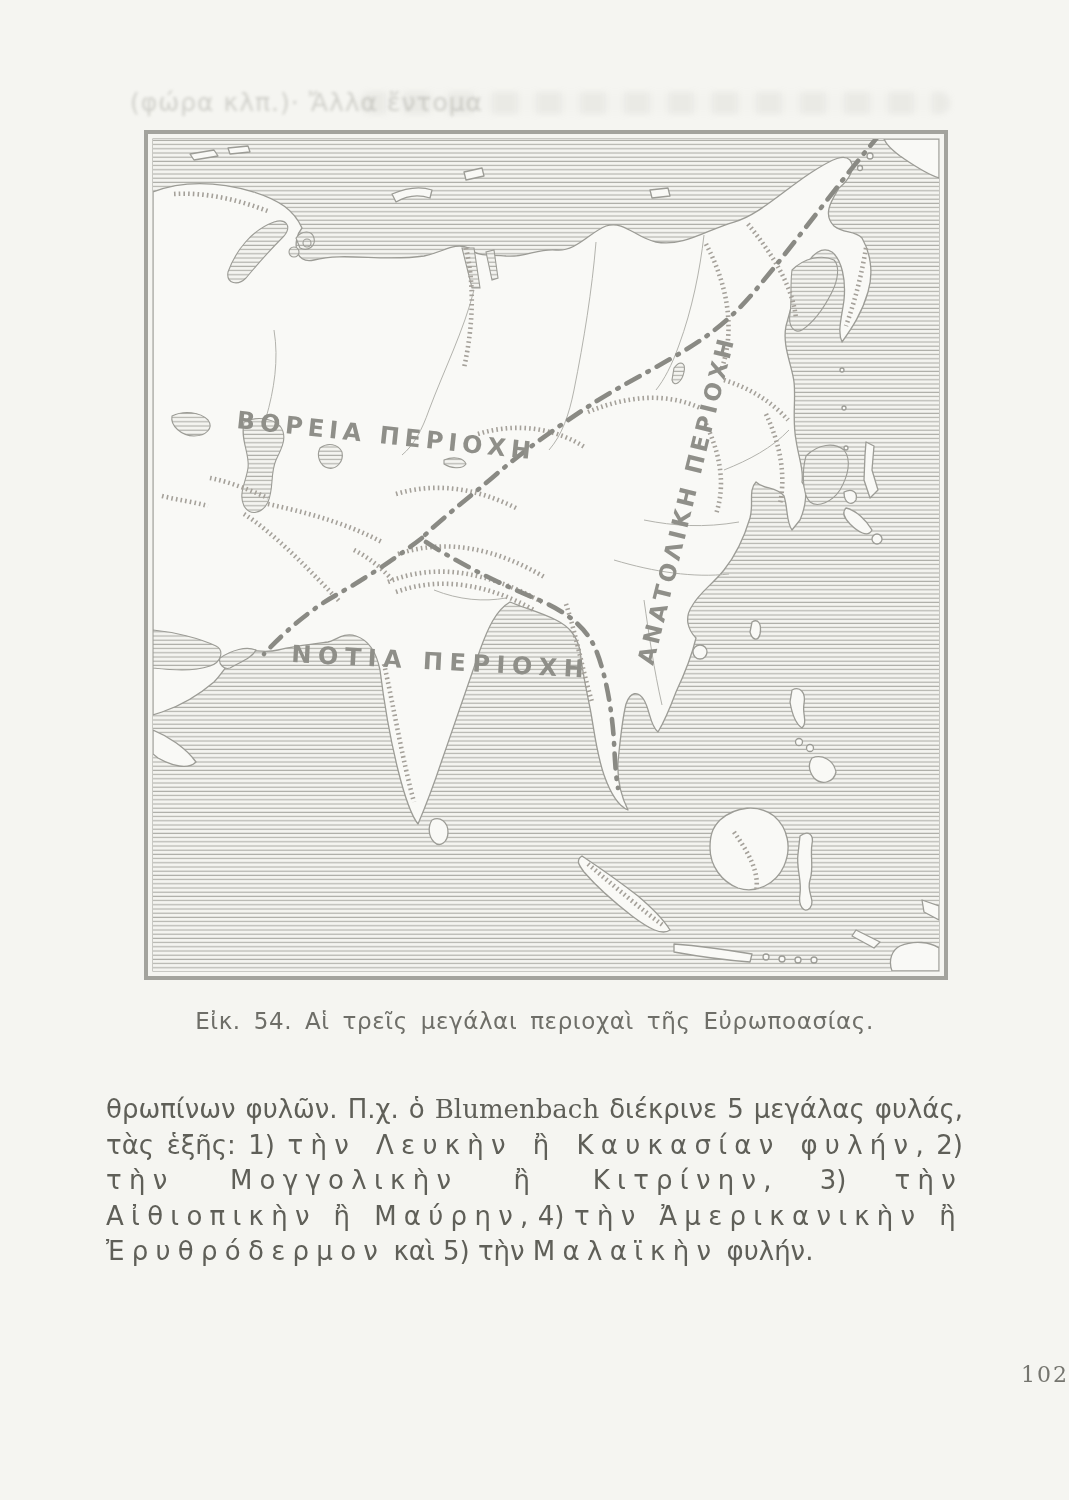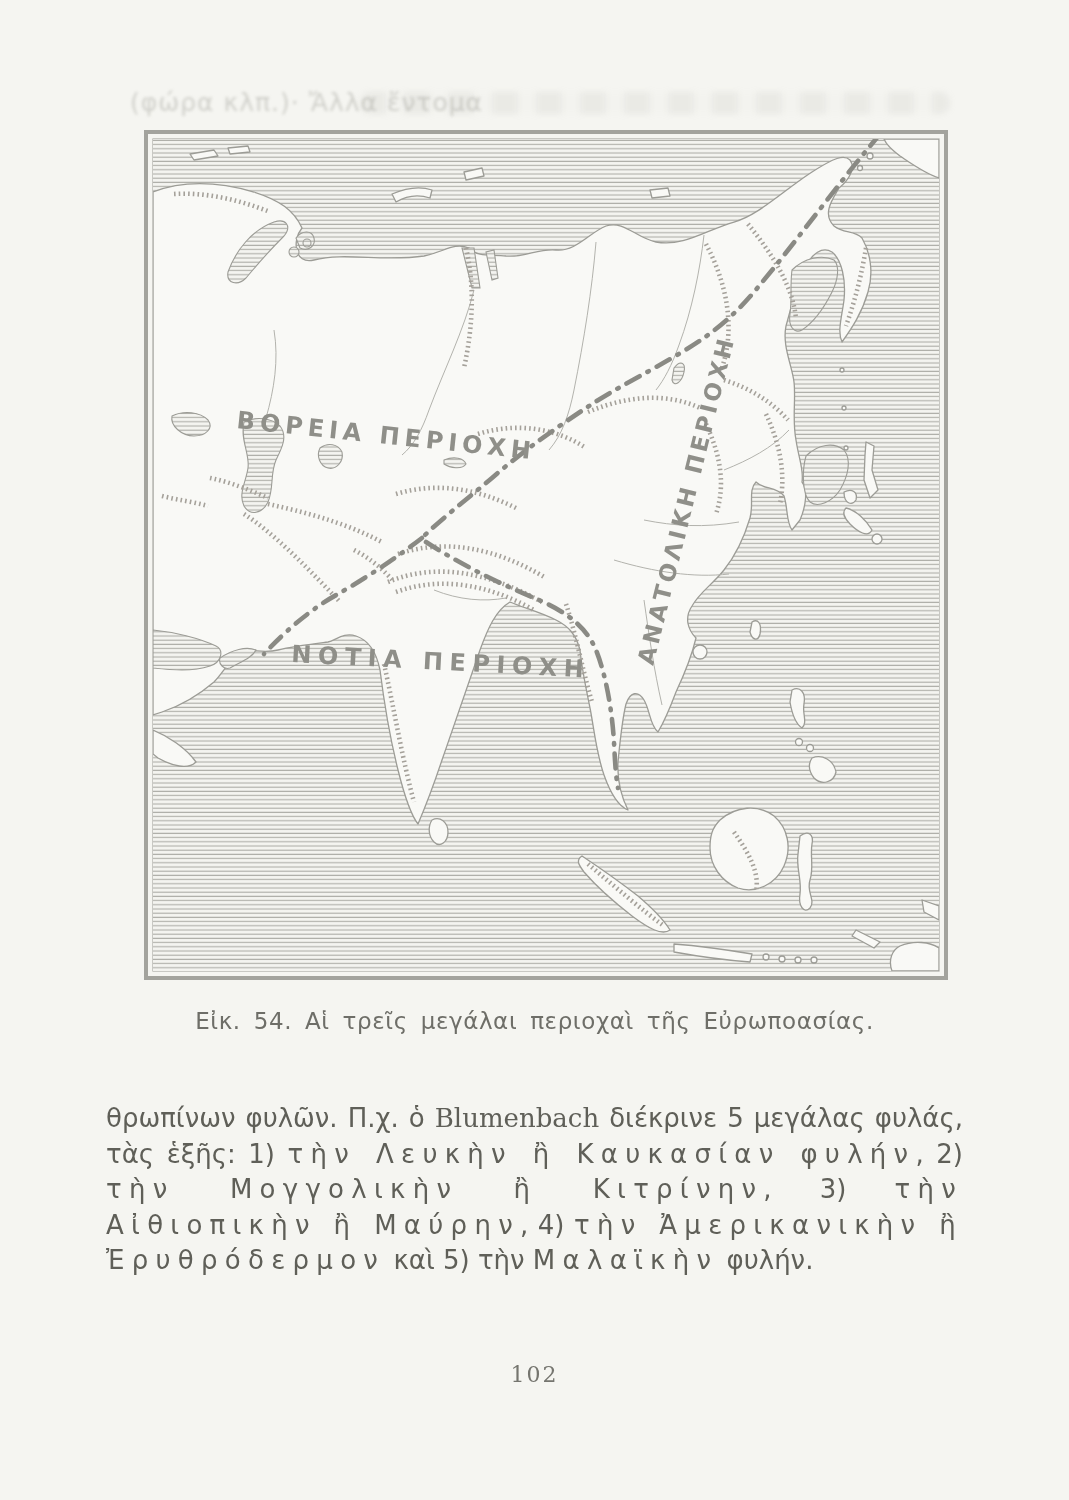--- a/index.html
+++ b/index.html
@@ -42,30 +42,29 @@
     position:absolute;left:0;top:1008px;width:1069px;
     text-align:center;
     font-size:23px;color:var(--faint_ink);
     letter-spacing:.6px;word-spacing:5px;
   }
   .body-text{
     position:absolute;left:106px;top:1092px;width:857px;
     font-size:26px;line-height:35.5px;
     text-align:justify;
     color:var(--ink);
-    margin-top:9px;
   }
   .body-text p{margin:0;padding:0;}
   .body-text p.p2{text-indent:88px;}
   .seg{white-space:pre-wrap;}
   .seg-s{letter-spacing:.28em;}
   .seg-l{font-family:"DejaVu Serif",serif;}
   .page-number{
     position:absolute;left:0;top:1362px;width:1069px;
-    text-align:center;
+    text-align:right;
     font-family:"DejaVu Serif",serif;
     font-size:22px;letter-spacing:2px;
     color:#75756f;
   }
   
   .coast{fill:var(--land_fill);stroke:var(--map_ink);stroke-width:1.3;stroke-linejoin:round;}
   .sea-blob{fill:url(#seaPattern);stroke:var(--map_ink);stroke-width:1.1;}
   .river{fill:none;stroke:#b3b3ad;stroke-width:1;}
   .mountain{fill:none;stroke:var(--mountain_ink);stroke-width:4.6;stroke-dasharray:1.6 3.1;stroke-linecap:butt;}
   .boundary{fill:none;stroke:var(--dash_ink);stroke-width:4.6;stroke-dasharray:15 9 1.5 9;stroke-linecap:round;}

